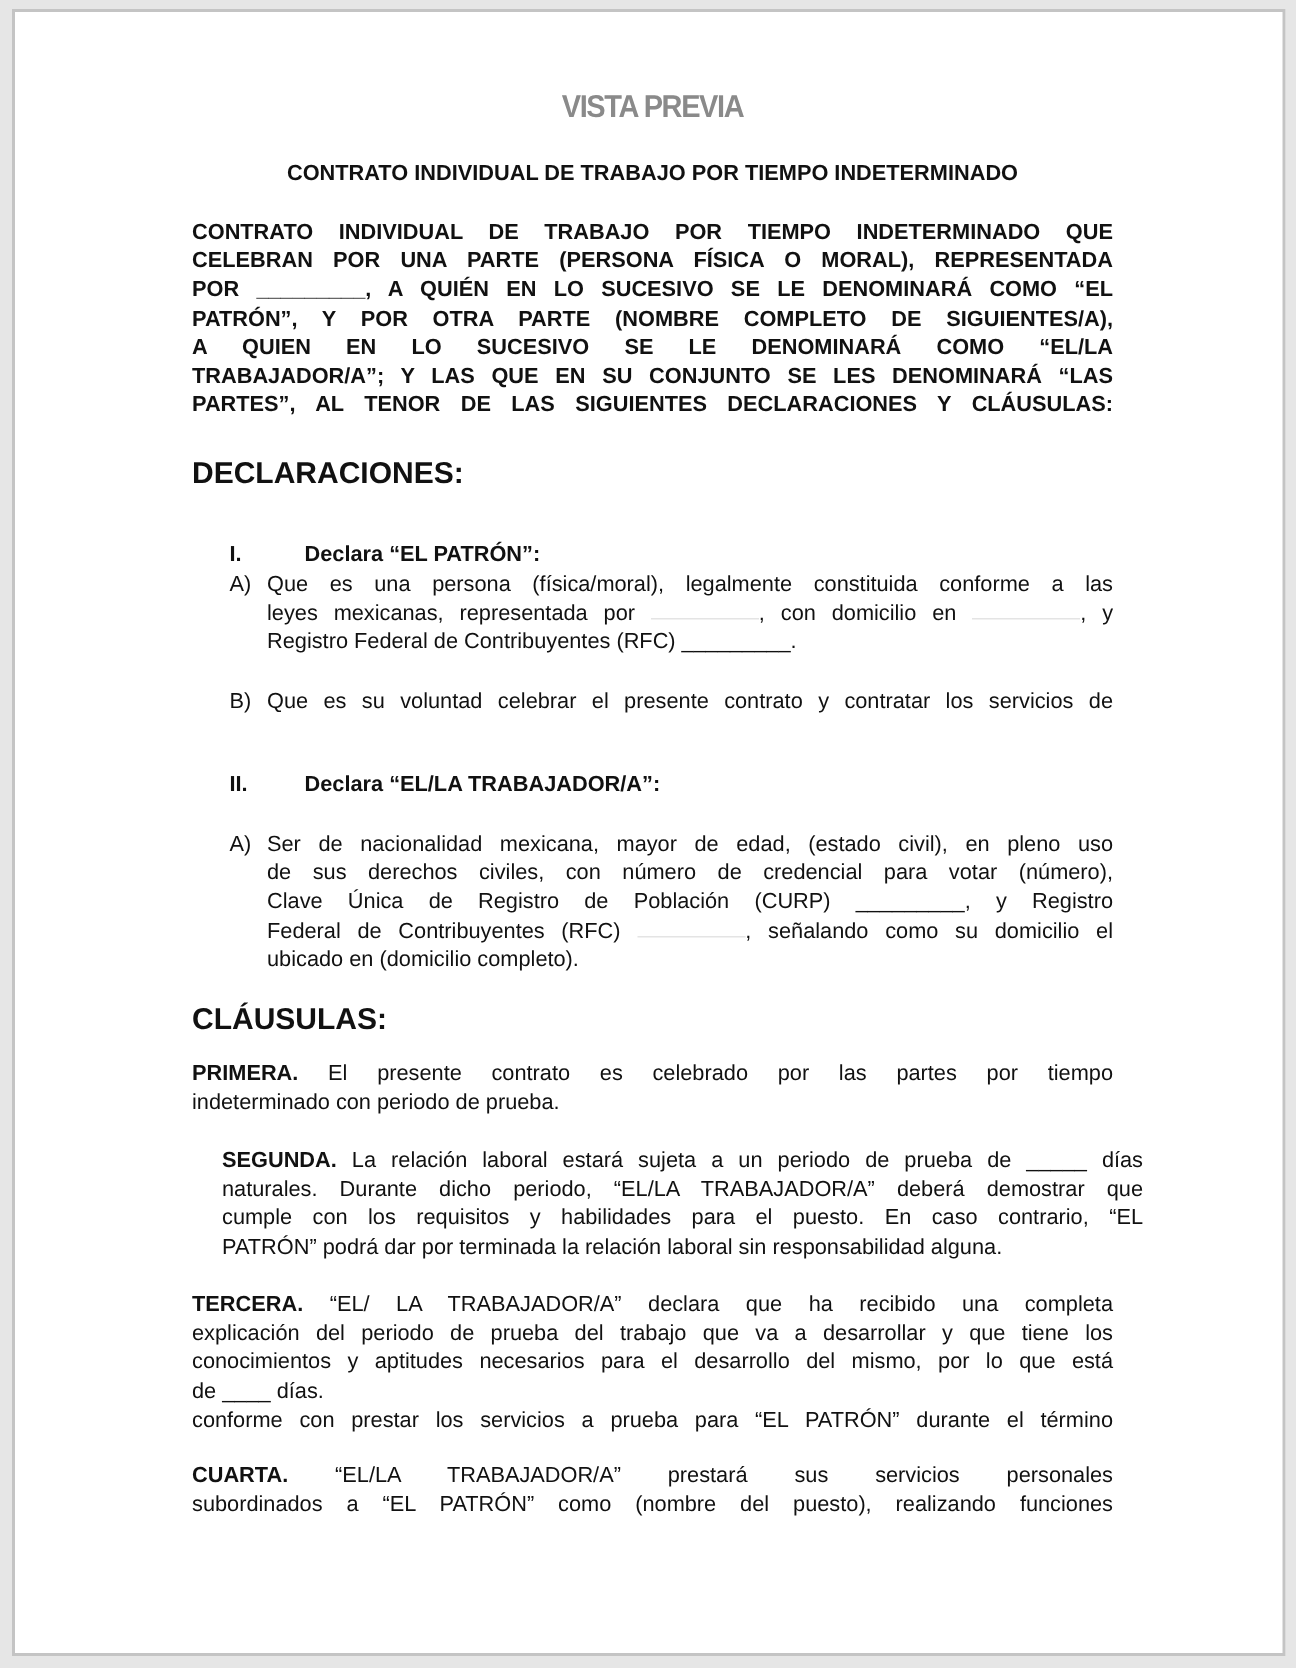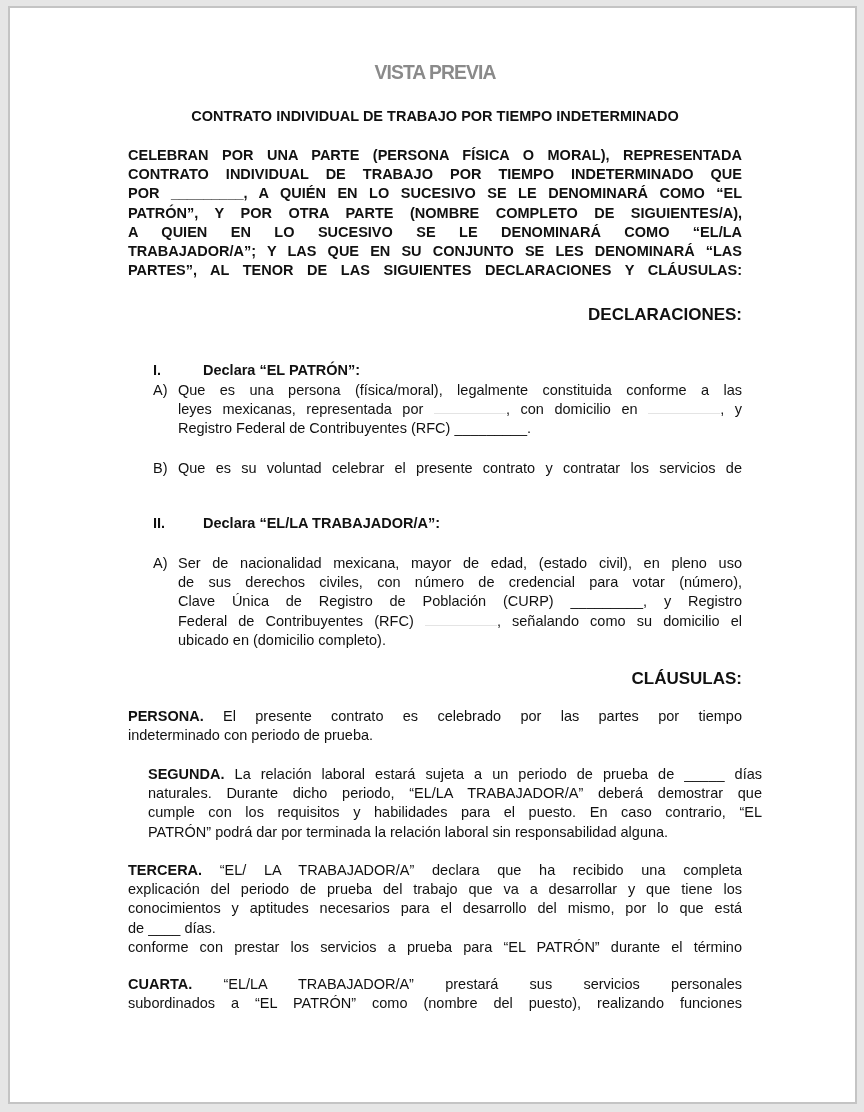--- a/index.html
+++ b/index.html
@@ -61,22 +61,22 @@
       font-size: 14.5px;
       font-weight: bold;
       line-height: 19.2px;
       text-align: justify;
       text-align-last: justify;
     }
     .section-heading {
       position: absolute;
       left: 0;
       width: 614px;
-      text-align: right;
-      font-size: 17px;
+      text-align: left;
+      font-size: 20px;
       font-weight: bold;
     }
     .numeral-row {
       position: absolute;
       left: 25px;
       font-size: 14.5px;
       font-weight: bold;
     }
     .numeral-row .num {
       display: inline-block;
@@ -129,22 +129,22 @@
 <body>
 
 <div class="page">
   <div class="content">
 
     <div class="watermark">VISTA PREVIA</div>
 
     <div class="doc-title">CONTRATO INDIVIDUAL DE TRABAJO POR TIEMPO INDETERMINADO</div>
 
     <div class="intro">
+      <span class="jl">CONTRATO INDIVIDUAL DE TRABAJO POR TIEMPO INDETERMINADO QUE</span>
       <span class="jl">CELEBRAN POR UNA PARTE (PERSONA FÍSICA O MORAL), REPRESENTADA</span>
-      <span class="jl">CONTRATO INDIVIDUAL DE TRABAJO POR TIEMPO INDETERMINADO QUE</span>
       <span class="jl">POR _________, A QUIÉN EN LO SUCESIVO SE LE DENOMINARÁ COMO “EL</span>
       <span class="jl">PATRÓN”, Y POR OTRA PARTE (NOMBRE COMPLETO DE SIGUIENTES/A),</span>
       <span class="jl">A QUIEN EN LO SUCESIVO SE LE DENOMINARÁ COMO “EL/LA</span>
       <span class="jl">TRABAJADOR/A”; Y LAS QUE EN SU CONJUNTO SE LES DENOMINARÁ “LAS</span>
       <span class="jl">PARTES”, AL TENOR DE LAS SIGUIENTES DECLARACIONES Y CLÁUSULAS:</span>
     </div>
 
     <div class="section-heading" style="top:297px;">DECLARACIONES:</div>
 
     <div class="numeral-row" style="top:354px;">
@@ -178,21 +178,21 @@
         <span class="jl">de sus derechos civiles, con número de credencial para votar (número),</span>
         <span class="jl">Clave Única de Registro de Población (CURP) _________, y Registro</span>
         <span class="jl"><span>Federal de Contribuyentes (RFC)</span> <span class="blank-faint"></span><span>, señalando como su domicilio el</span></span>
         <span class="jl last">ubicado en (domicilio completo).</span>
       </div>
     </div>
 
     <div class="section-heading" style="top:661px;">CLÁUSULAS:</div>
 
     <div class="clause" style="top:699px;">
-      <span class="jl"><b>PERSONA.</b><span> El presente contrato es celebrado por las partes por tiempo</span></span>
+      <span class="jl"><b>PRIMERA.</b><span> El presente contrato es celebrado por las partes por tiempo</span></span>
       <span class="jl last">indeterminado con periodo de prueba.</span>
     </div>
 
     <div class="clause" style="top:757px;margin-left:20px;">
       <span class="jl"><b>SEGUNDA.</b><span> La relación laboral estará sujeta a un periodo de prueba de _____ días</span></span>
       <span class="jl">naturales. Durante dicho periodo, “EL/LA TRABAJADOR/A” deberá demostrar que</span>
       <span class="jl">cumple con los requisitos y habilidades para el puesto. En caso contrario, “EL</span>
       <span class="jl last">PATRÓN” podrá dar por terminada la relación laboral sin responsabilidad alguna.</span>
     </div>
 

